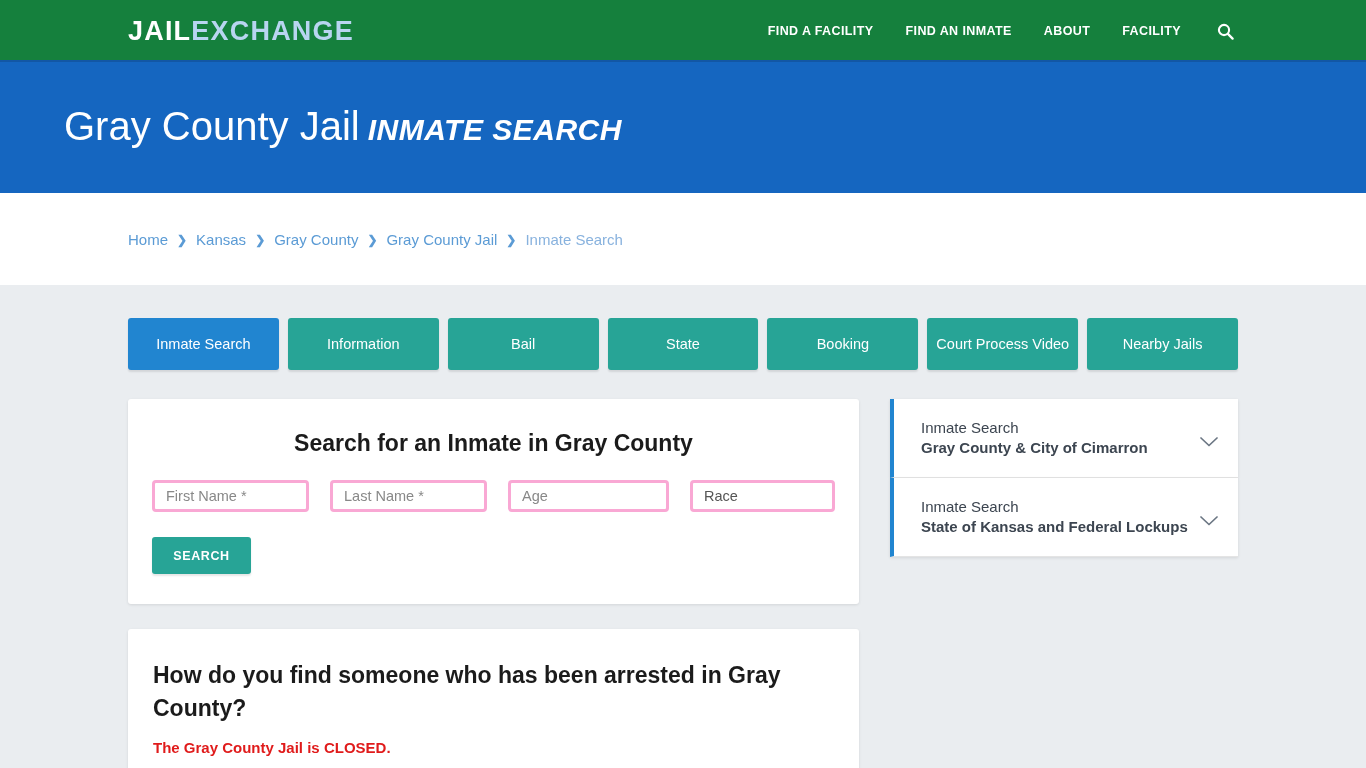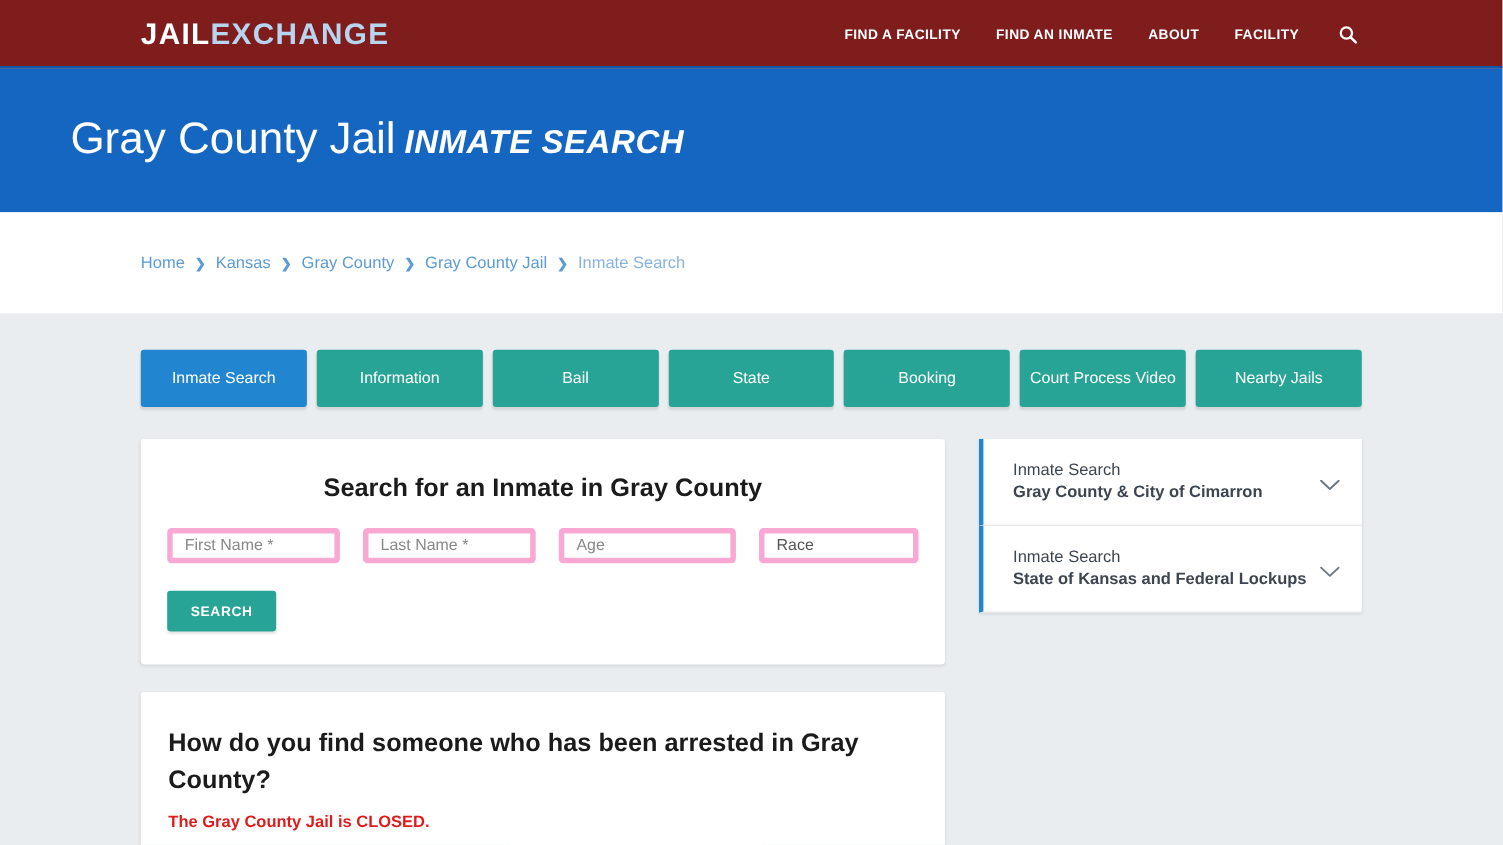--- a/index.html
+++ b/index.html
@@ -8,21 +8,21 @@
     height: 768px;
     overflow: hidden;
     background: #eaedf0;
     font-family: "Liberation Sans", sans-serif;
     -webkit-font-smoothing: antialiased;
   }
 
   
   .topbar {
     height: 62px;
-    background: #7f1d1d;
+    background: #15803d;
     border-bottom: 2px solid #1257a5;
     display: flex;
     align-items: center;
     position: relative;
   }
   .logo {
     position: absolute;
     left: 128px;
     top: 16px;
     font-size: 27px;
@@ -168,21 +168,21 @@
     color: #1b1b1b;
     margin-bottom: 23px;
   }
   .fields {
     display: flex;
     gap: 21px;
     margin-bottom: 25px;
   }
   .fields input, .fields select {
     height: 32px;
-    border: 5px solid #f9a8d4;
+    border: 3px solid #f9a8d4;
     border-radius: 4px;
     padding: 0 11px;
     font-size: 14.5px;
     color: #555;
     font-family: "Liberation Sans", sans-serif;
     background: #fff;
     outline: none;
   }
   .fields input::placeholder { color: #888; }
   .f1, .f2 { width: 157px; }

